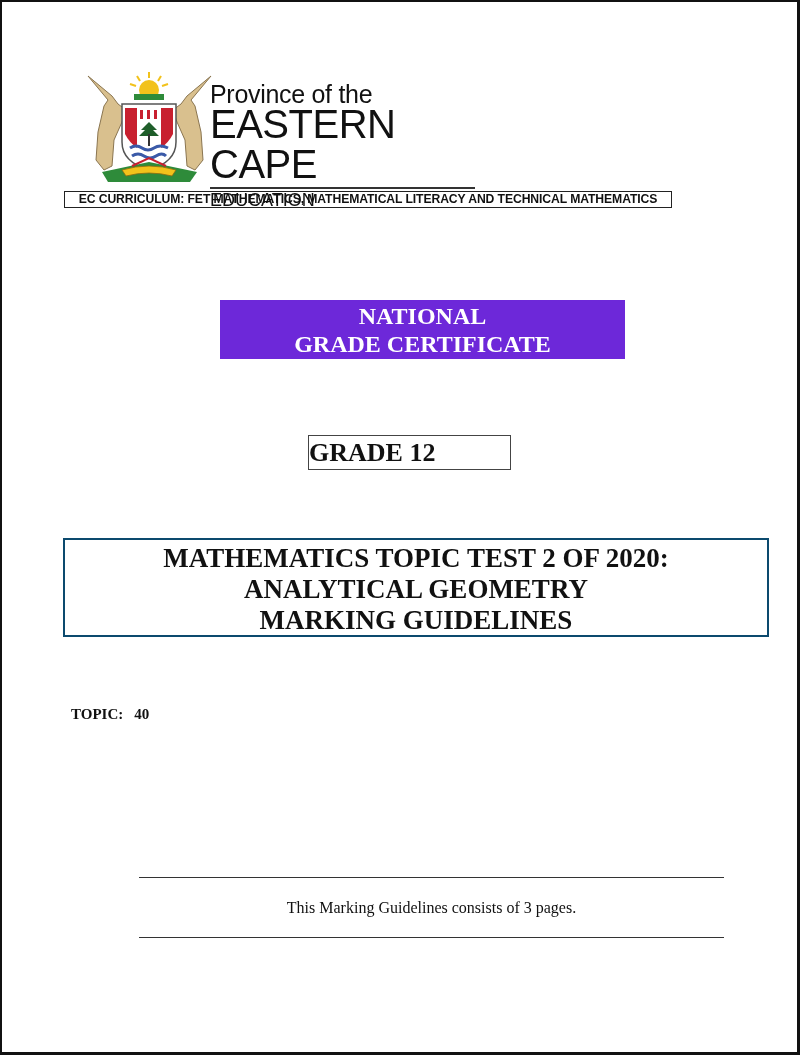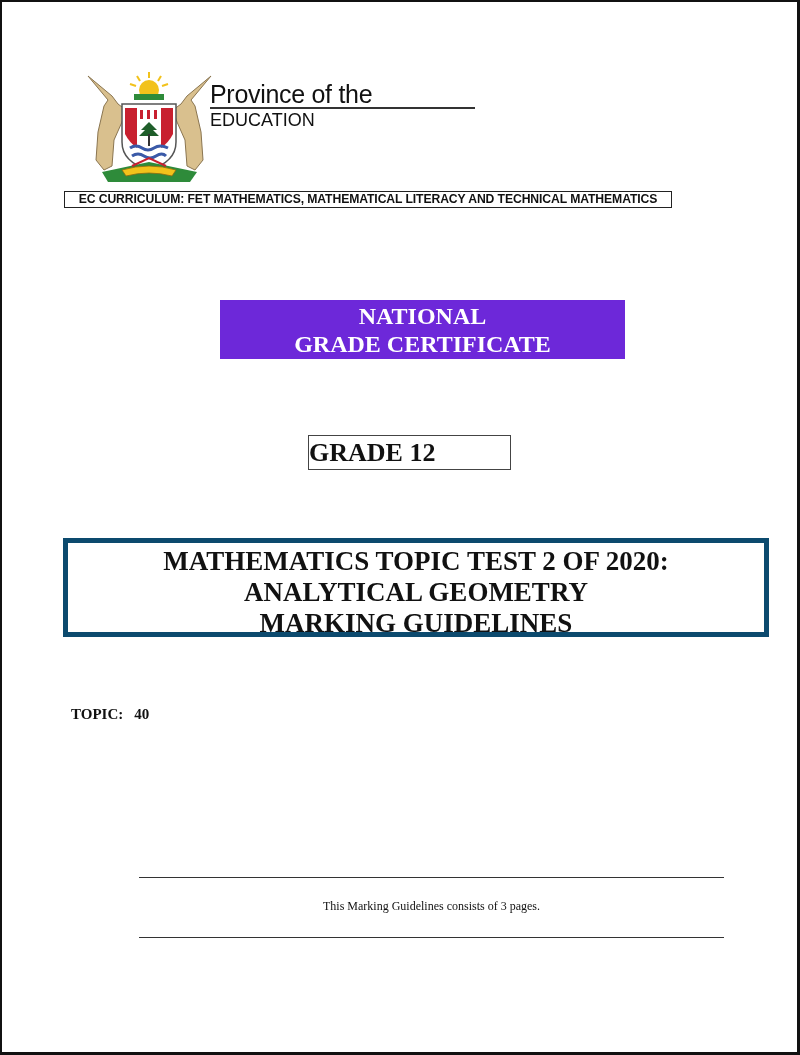--- a/index.html
+++ b/index.html
@@ -27,27 +27,27 @@
       color: #fff; font-family: "Liberation Serif", serif; font-weight: bold; font-size: 24px; line-height: 28px;
       text-align: center; padding-top: 2px; box-sizing: border-box;
     }
     .grade {
       position: absolute; left: 306px; top: 433px; width: 203px; height: 35px; box-sizing: border-box;
       border: 1px solid #444; font-family: "Liberation Serif", serif; font-weight: bold; font-size: 26px;
       line-height: 33px; color: #111;
     }
     .title-box {
       position: absolute; left: 61px; top: 536px; width: 706px; height: 99px; box-sizing: border-box;
-      border: 5px solid #0c4a6e; font-family: "Liberation Serif", serif; font-weight: bold; font-size: 27px;
+      border: 2px solid #0c4a6e; font-family: "Liberation Serif", serif; font-weight: bold; font-size: 27px;
       line-height: 31px; text-align: center; color: #111; padding-top: 3px;
     }
     .marks { position: absolute; left: 69px; top: 704px; font-family: "Liberation Serif", serif; font-weight: bold; font-size: 15px; color: #111; }
     .marks .val { display: inline-block; margin-left: 11px; }
     .rule { position: absolute; left: 137px; width: 585px; height: 1px; background: #333; }
-    .footer-text { position: absolute; left: 137px; top: 897px; width: 585px; text-align: center; font-family: "Liberation Serif", serif; font-size: 12px; color: #111; }
+    .footer-text { position: absolute; left: 137px; top: 897px; width: 585px; text-align: center; font-family: "Liberation Serif", serif; font-size: 16px; color: #111; }
   </style>
 </head>
 <body>
 
 <div class="page">
 
   <div class="logo">
     <svg class="crest" viewBox="0 0 135 118">
 
       <g>
@@ -79,20 +79,21 @@
         <path d="M48 78 Q54 74 60 78 T72 78 T86 78"></path>
         <path d="M50 86 Q56 82 62 86 T74 86 T84 86"></path>
       </g>
 
       <path d="M20 102 L67 92 L115 102 L108 112 L26 112 Z" fill="#2e8b3a"></path>
       <path d="M40 100 Q67 92 94 100 L90 106 Q67 100 44 106 Z" fill="#f2c21b" stroke="#8a6a10" stroke-width="0.8"></path>
       <path d="M50 96 L67 88 L84 96" fill="none" stroke="#c8202f" stroke-width="2"></path>
     </svg>
     <div class="logo-text">
       <div class="province">Province of the</div>
+      <div class="eastern">EASTERN CAPE</div>
       <div class="logo-rule"></div>
       <div class="education">EDUCATION</div>
     </div>
   </div>
 
   <div class="curriculum">EC CURRICULUM: FET MATHEMATICS, MATHEMATICAL LITERACY AND TECHNICAL MATHEMATICS</div>
 
   <div class="nsc">
     <div>NATIONAL</div>
     <div>GRADE CERTIFICATE</div>

